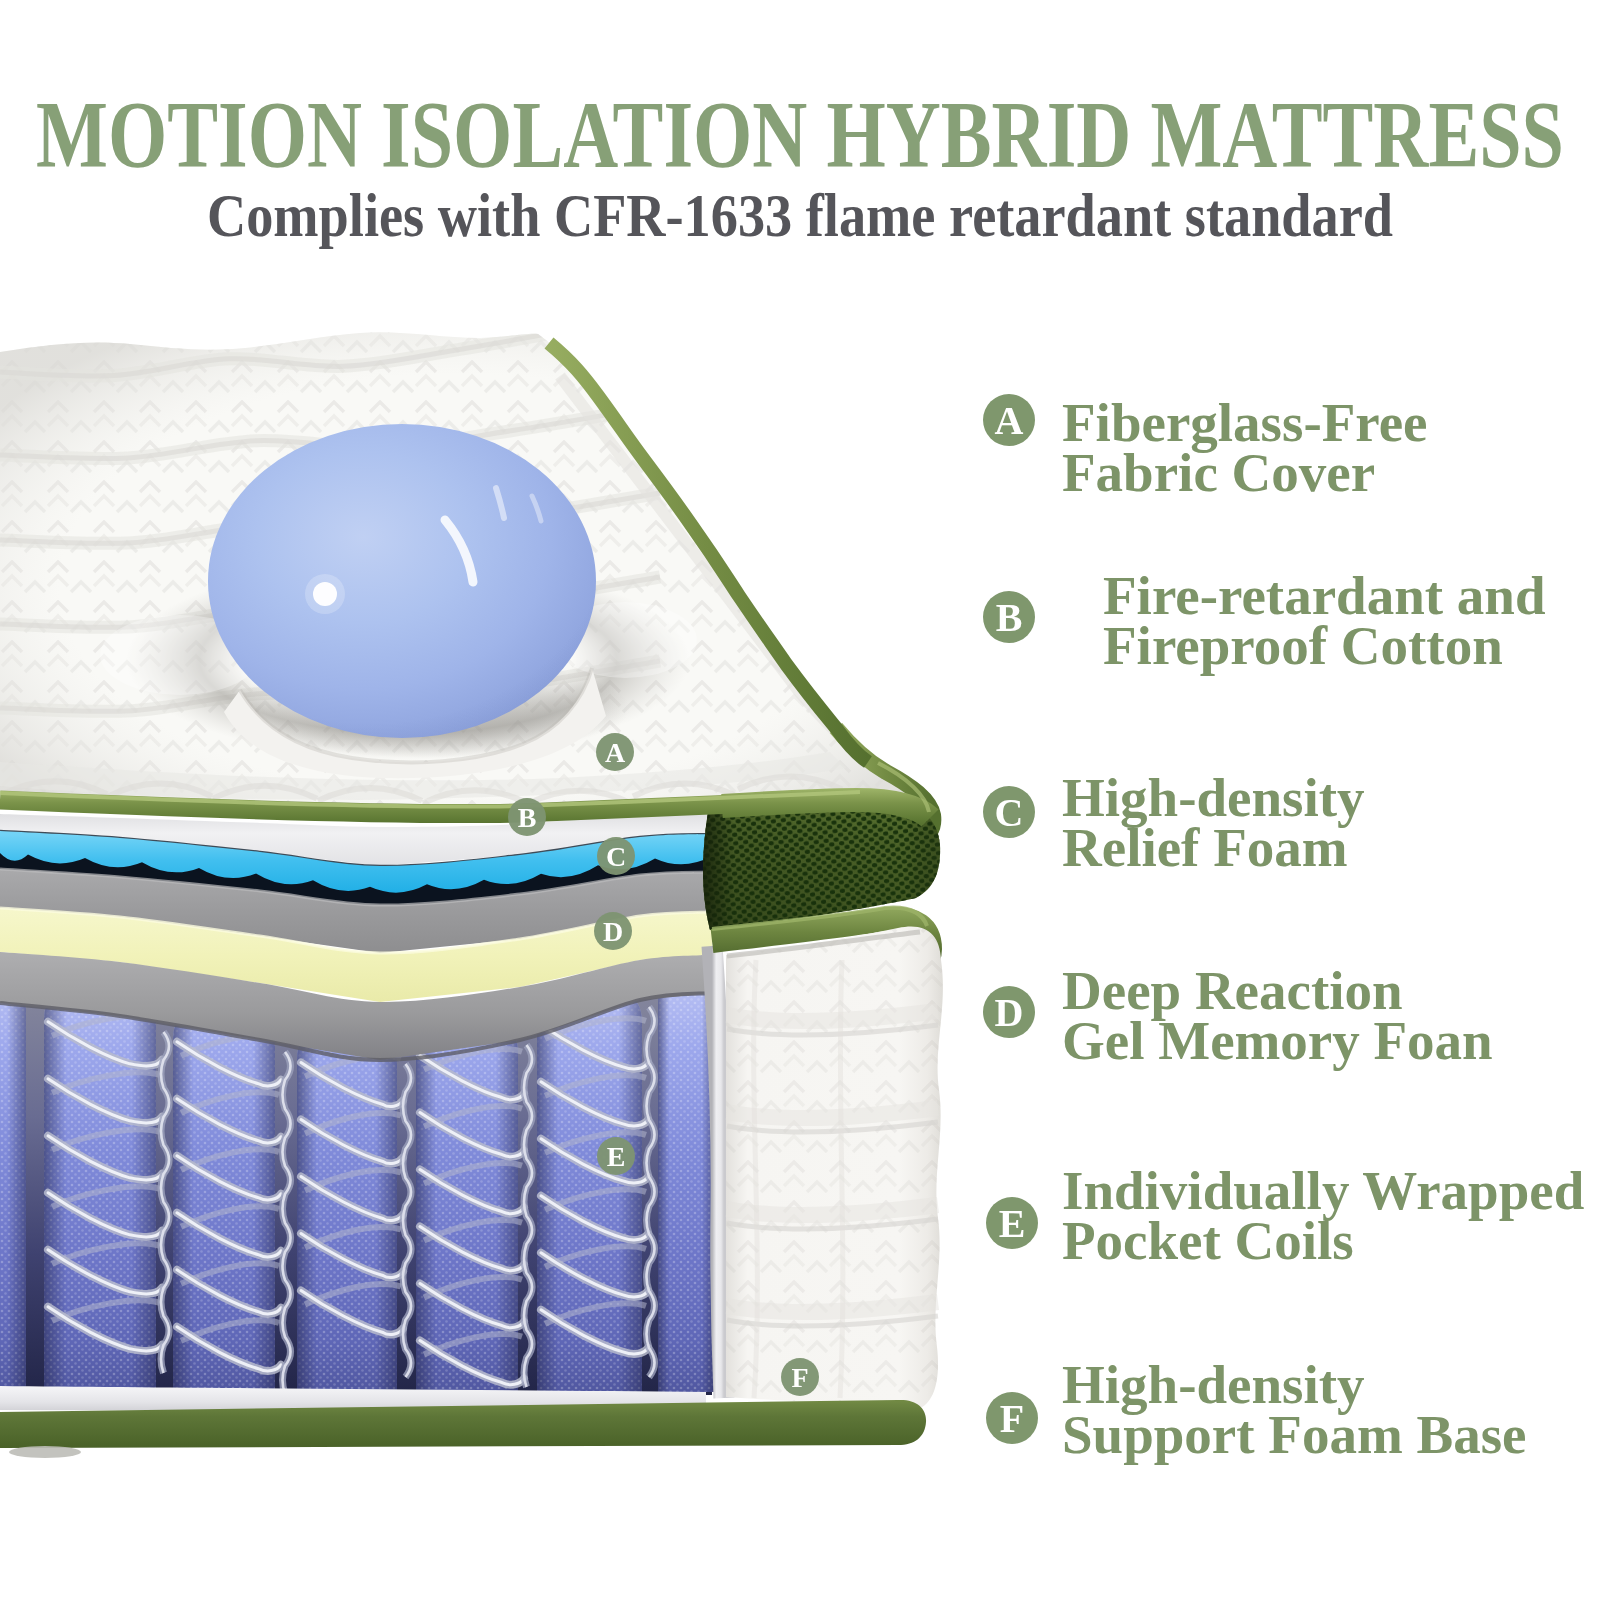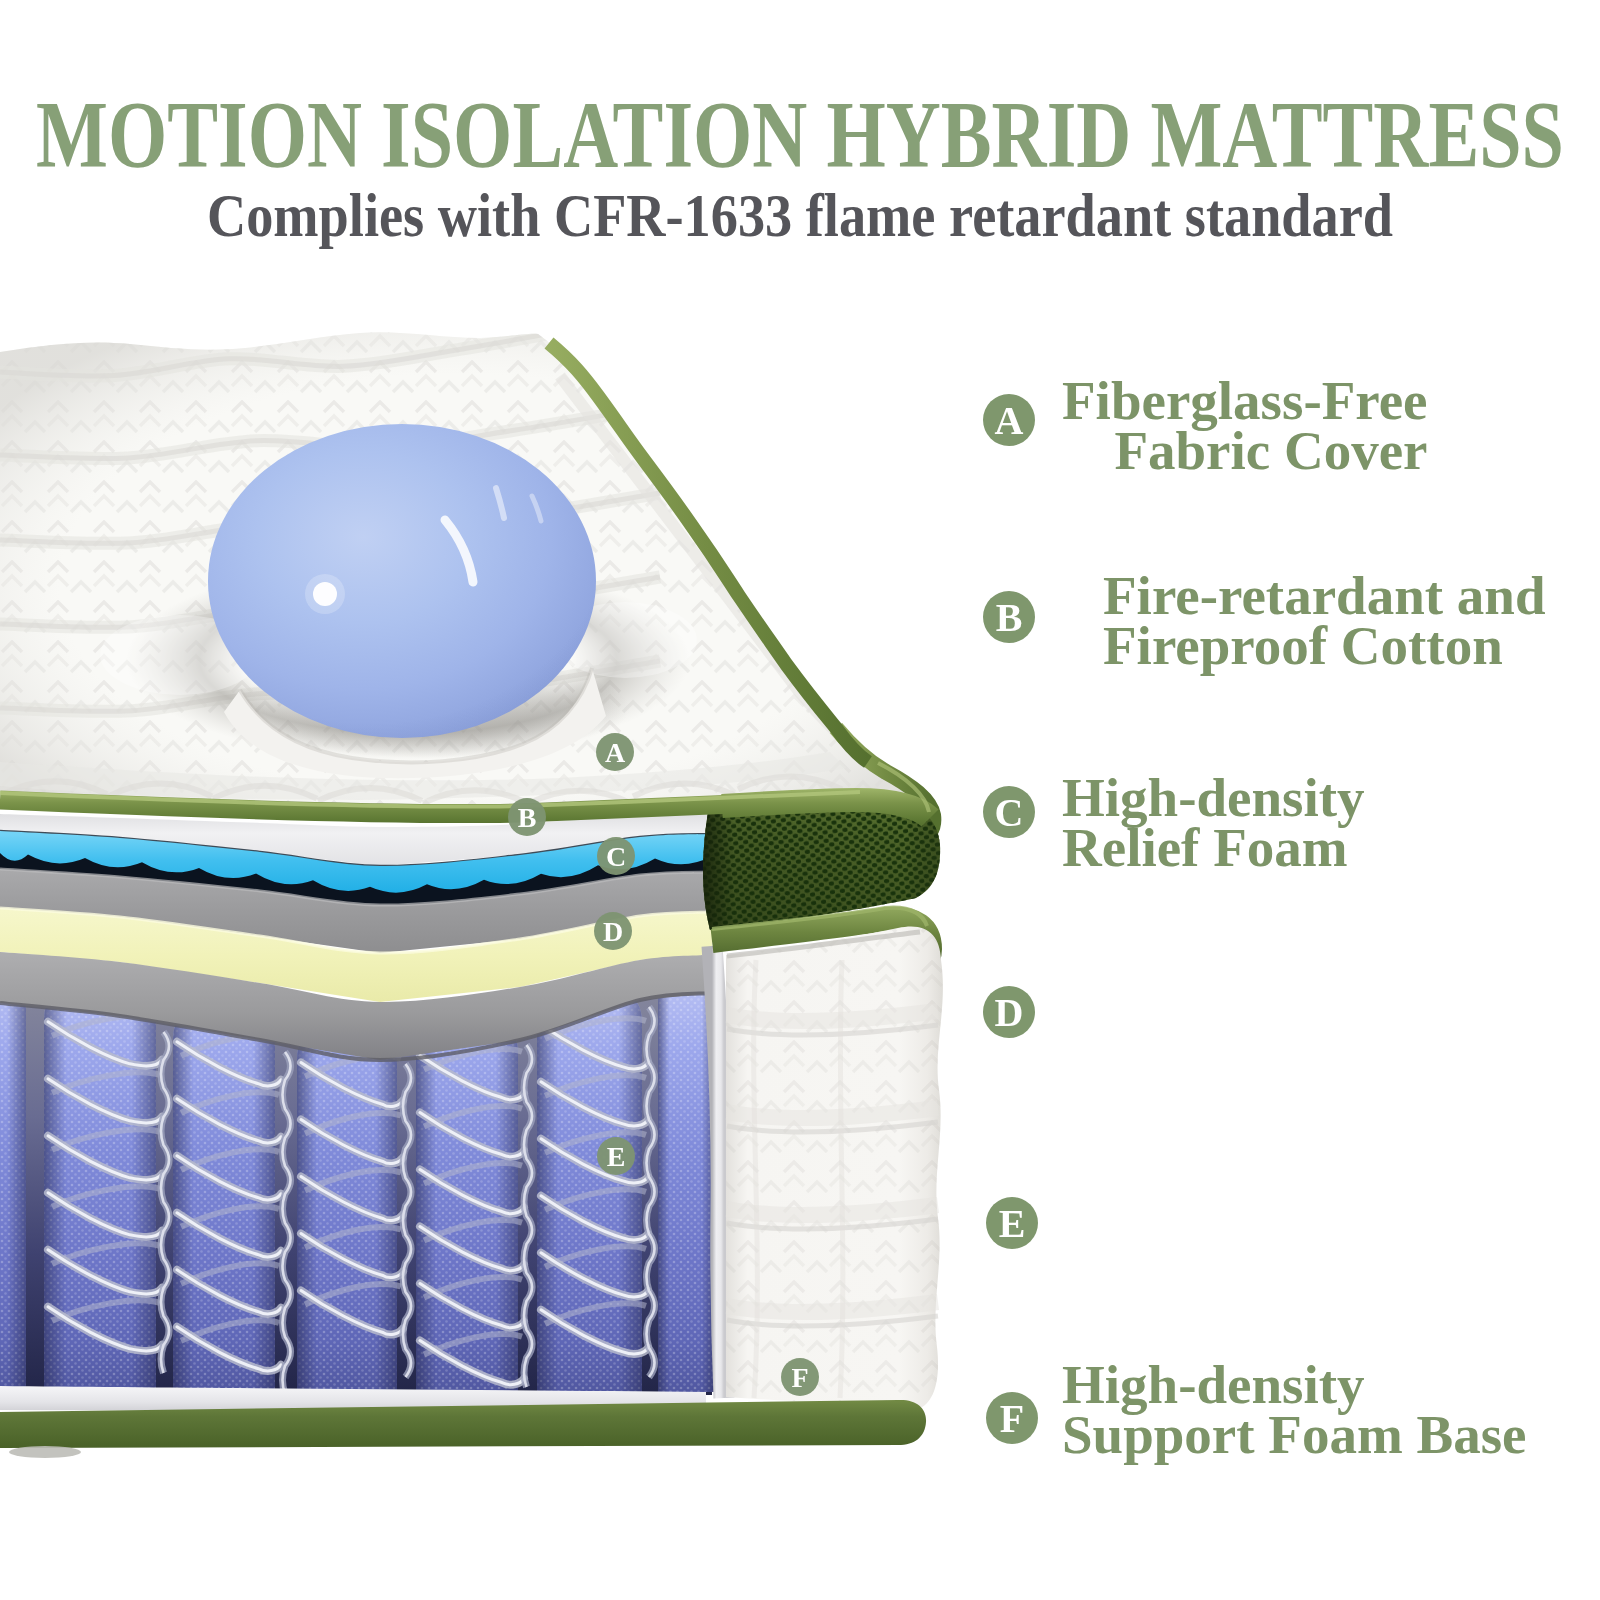--- a/index.html
+++ b/index.html
@@ -369,22 +369,24 @@
 <text x="613" y="941" font-family="Liberation Serif" font-size="28" font-weight="bold" fill="#ffffff" text-anchor="middle">D</text>
 <circle cx="616" cy="1156" r="19" fill="#7e9471" opacity="0.96"></circle>
 <text x="616" y="1166" font-family="Liberation Serif" font-size="28" font-weight="bold" fill="#ffffff" text-anchor="middle">E</text>
 <circle cx="800" cy="1377" r="19" fill="#7e9471" opacity="0.96"></circle>
 <text x="800" y="1387" font-family="Liberation Serif" font-size="28" font-weight="bold" fill="#ffffff" text-anchor="middle">F</text>
 </svg>
 <div class="title">MOTION ISOLATION HYBRID MATTRESS</div>
 <div class="subtitle">Complies with CFR-1633 flame retardant standard</div>
 
 <div class="badge" style="left:983px;top:394px;">A</div>
-<div class="lbl" style="top:376px;text-align:right;">Fiberglass-Free<br>Fabric Cover</div>
+<div class="lbl" style="top:398px;">Fiberglass-Free<br>Fabric Cover</div>
 <div class="badge" style="left:983px;top:591px;">B</div>
 <div class="lbl" style="top:571px;margin-left:41px;">Fire-retardant and<br>Fireproof Cotton</div>
 <div class="badge" style="left:983px;top:786px;">C</div>
 <div class="lbl" style="top:773px;">High-density<br>Relief Foam</div>
 <div class="badge" style="left:983px;top:986px;">D</div>
+<div class="lbl" style="top:966px;">Deep Reaction<br>Gel Memory Foan</div>
 <div class="badge" style="left:986px;top:1197px;">E</div>
+<div class="lbl" style="top:1166px;">Individually Wrapped<br>Pocket Coils</div>
 <div class="badge" style="left:986px;top:1392px;">F</div>
 <div class="lbl" style="top:1360px;">High-density<br>Support Foam Base</div>
 </div>
 
 </body></html>

